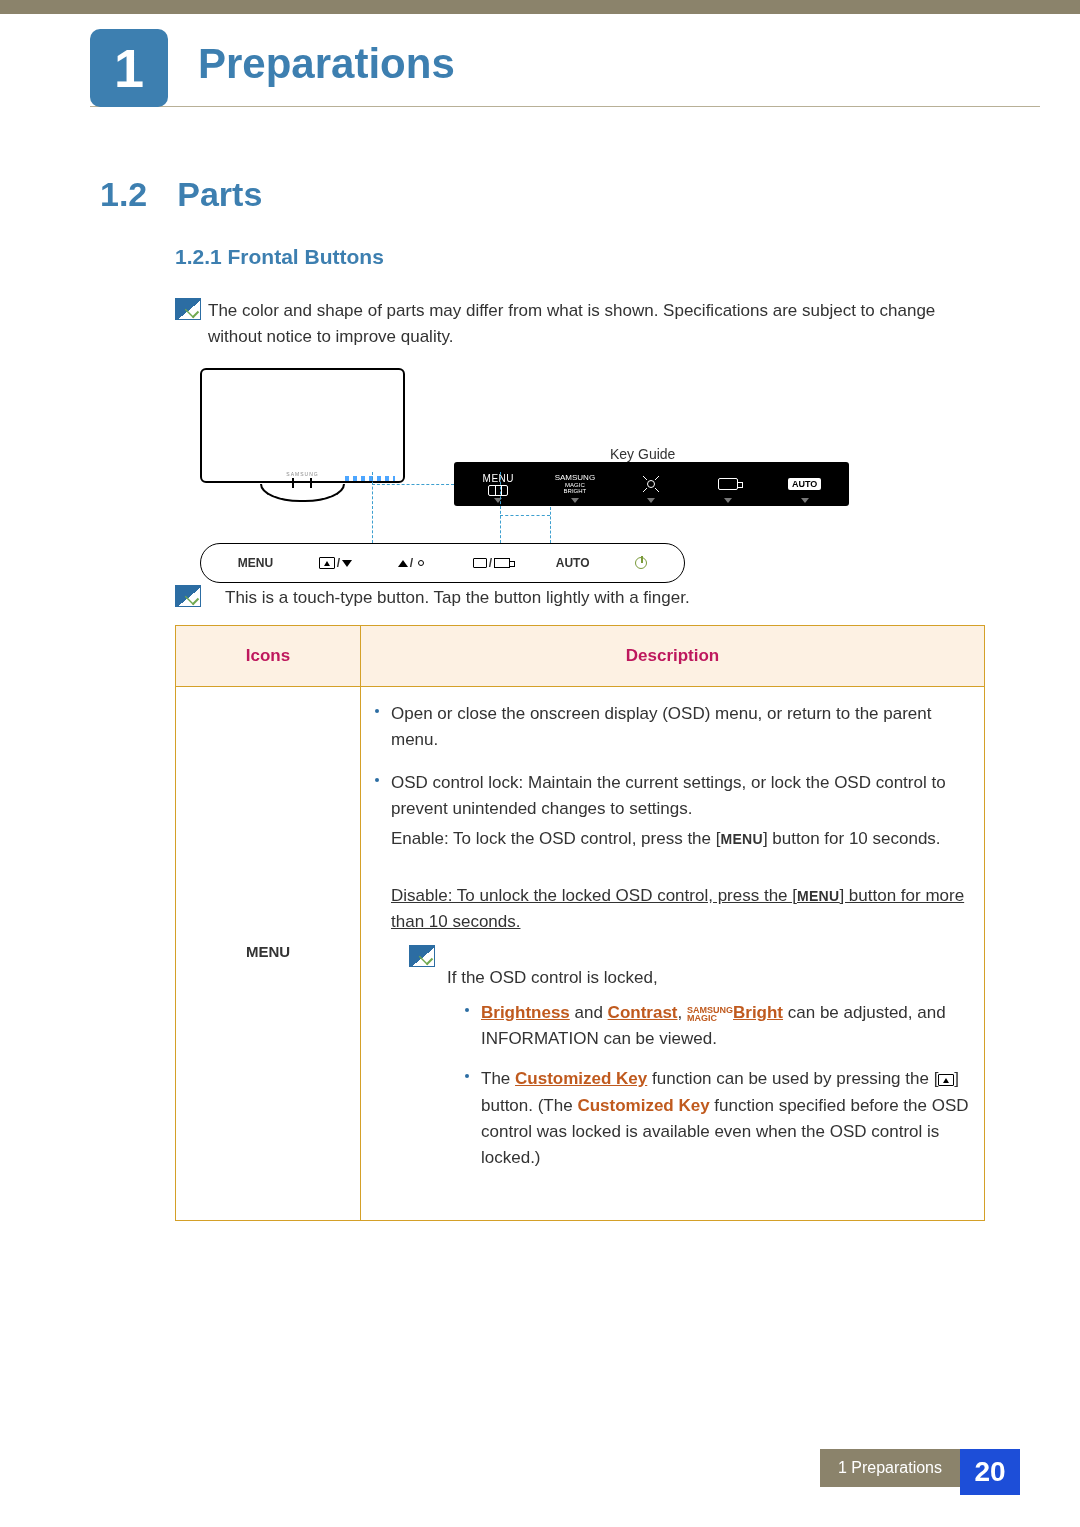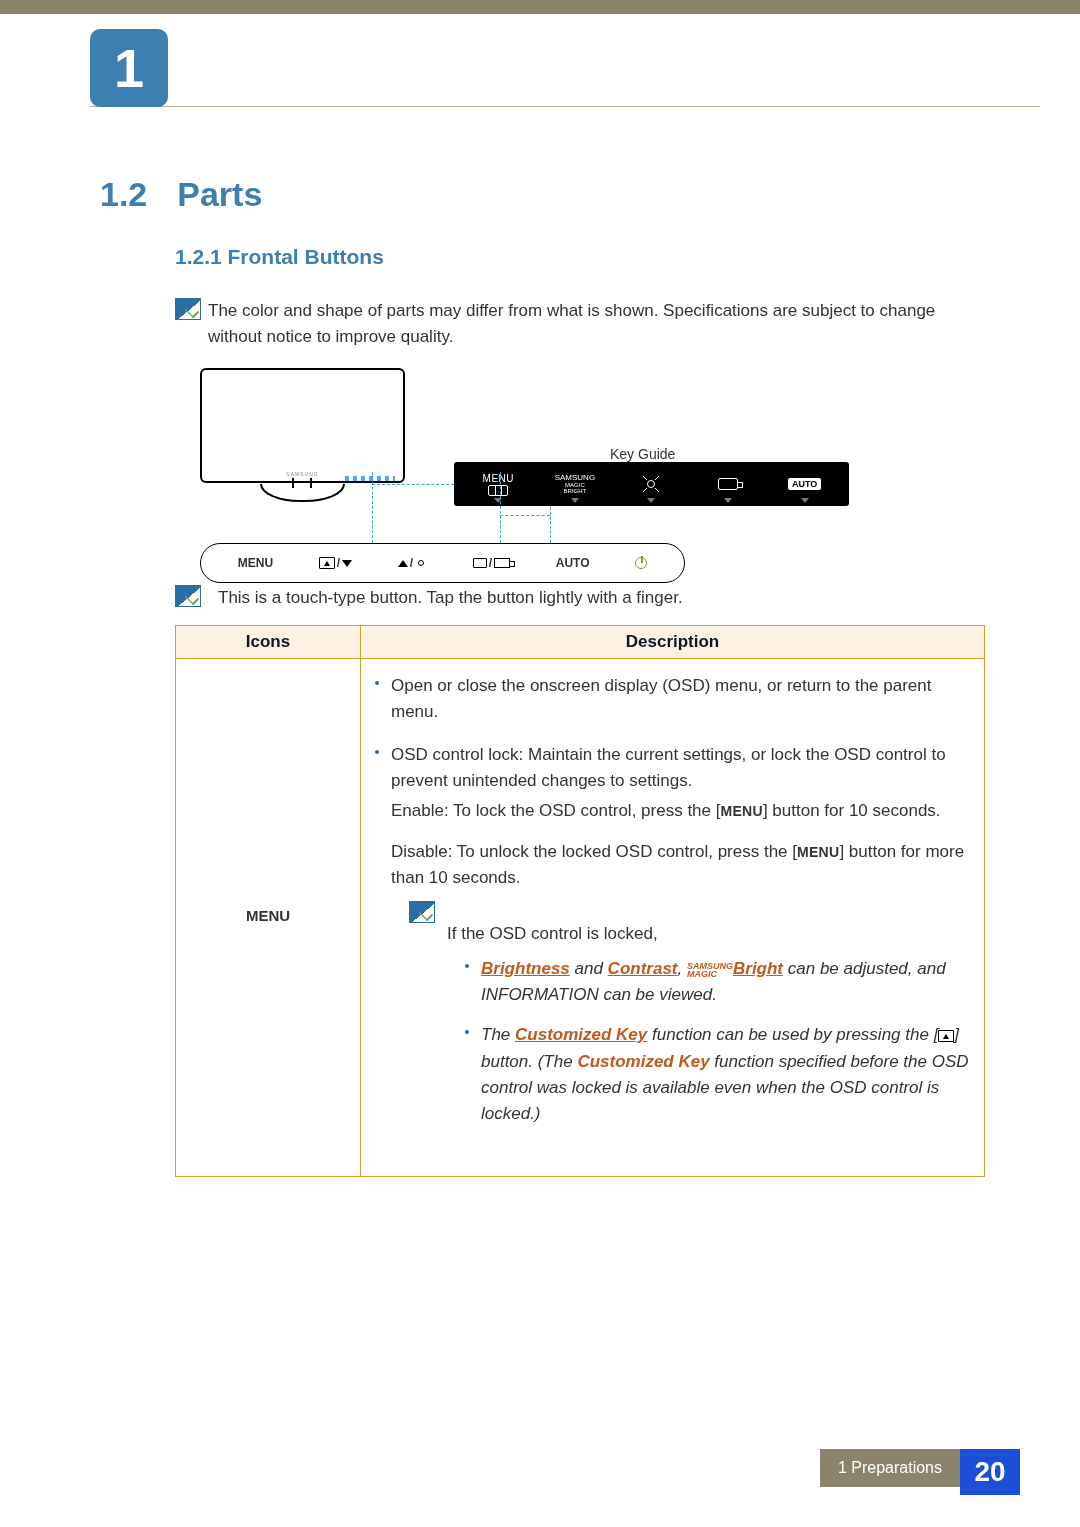--- a/index.html
+++ b/index.html
@@ -234,39 +234,39 @@
   .src-icon::after{content:"";position:absolute;right:-6px;top:2px;width:4px;height:4px;border:1.5px solid #000;}
   .pwr-icon{ width:12px;height:12px;border:1.5px solid #7a9a3a;border-radius:50%;position:relative; }
   .pwr-icon::after{content:"";position:absolute;left:5px;top:-2px;width:1.5px;height:7px;background:#7a9a3a;}
 
   .note2 {
     position: absolute;
     top: 585px;
     left: 175px;
     right: 95px;
     display: flex;
-    gap: 17px;
+    gap: 24px;
     align-items: flex-start;
   }
 
   
   .tbl {
     position: absolute;
     top: 625px;
     left: 175px;
     right: 95px;
     border: 1.5px solid #d4a028;
     border-collapse: collapse;
     font-size: 17px;
   }
   .tbl th {
     background: #fdf1e3;
-    color: #0f172a;
-    font-weight: bold;
-    padding: 6px;
+    color: #be185d;
+    font-weight: bold;
+    padding: 20px;
     border: 1.5px solid #d4a028;
     text-align: center;
   }
   .tbl td {
     border: 1.5px solid #d4a028;
     padding: 14px 12px 18px 12px;
     vertical-align: top;
   }
   .tbl td.icons-col {
     width: 185px;
@@ -279,21 +279,21 @@
   .desc-ul > li { position: relative; margin-bottom: 16px; line-height: 1.55; }
   .desc-ul > li::before {
     content: "";
     position: absolute;
     left: -16px; top: 8px;
     width: 4px; height: 4px;
     background: #2c6da3;
     border-radius: 50%;
   }
   .inner-note { display:flex; gap:12px; margin: 10px 0 0 18px; }
-  .inner-ul { list-style:none; padding-left: 34px; margin-top: 8px; font-style: italic; }
+  .inner-ul { list-style:none; padding-left: 34px; margin-top: 8px; }
   .inner-ul li { position:relative; margin-bottom: 14px; line-height:1.55; }
   .inner-ul li::before { content:""; position:absolute; left:-16px; top:8px; width:4px;height:4px;background:#2c6da3;border-radius:50%; }
   .kw-link { color: #c05a1e; font-weight: bold; text-decoration: underline; }
   .kw-orange { color: #c05a1e; font-weight: bold; }
   .menu-btn-label { font-weight:bold; font-size:14px; letter-spacing:0.3px; }
   .samsung-magic { display:inline-block; font-size:9px; line-height:0.9; vertical-align: text-bottom; font-weight:bold; color:#c05a1e; }
   .samsung-magic span { display:block; }
 
   
   .footer-bar {
@@ -330,20 +330,21 @@
 </style>
 </head>
 <body>
 
 <div class="top-bar"></div>
 
 <div class="header">
   <div class="chapter-badge-wrap">
     <div class="chapter-badge">1</div>
   </div>
+  <div class="chapter-title">Preparations</div>
 </div>
 
 <div class="section-heading">
   <span class="section-num">1.2</span>
   <span class="section-title">Parts</span>
 </div>
 
 <div class="subsection">1.2.1   Frontal Buttons</div>
 
 <div class="note1">
@@ -428,21 +429,21 @@
   <tr>
     <td class="icons-col">MENU</td>
     <td>
       <ul class="desc-ul">
         <li>Open or close the onscreen display (OSD) menu, or return to the parent menu.</li>
         <li>
           <span>OSD control lock: Maintain the current settings, or lock the OSD control to prevent unintended changes to settings.</span>
           <div style="margin-top:4px;">
             <span>Enable: To lock the OSD control, press the [</span><span class="menu-btn-label">MENU</span><span>] button for 10 seconds.</span>
           </div>
-          <div style="margin-top:14px;">
+          <div style="margin-top:30px;text-decoration:underline;">
             <span>Disable: To unlock the locked OSD control, press the [</span><span class="menu-btn-label">MENU</span><span>] button for more than 10 seconds.</span>
           </div>
           <div class="inner-note">
             <div class="note-icon"></div>
             <div style="flex:1;margin-top:20px;">
               <div>If the OSD control is locked,</div>
               <ul class="inner-ul">
                 <li>
                   <span class="kw-link">Brightness</span><span> and </span><span class="kw-link">Contrast</span><span>, </span><span class="samsung-magic"><span>SAMSUNG</span><span>MAGIC</span></span><span class="kw-link">Bright</span><span> can be adjusted, and INFORMATION can be viewed.</span>
                 </li>

